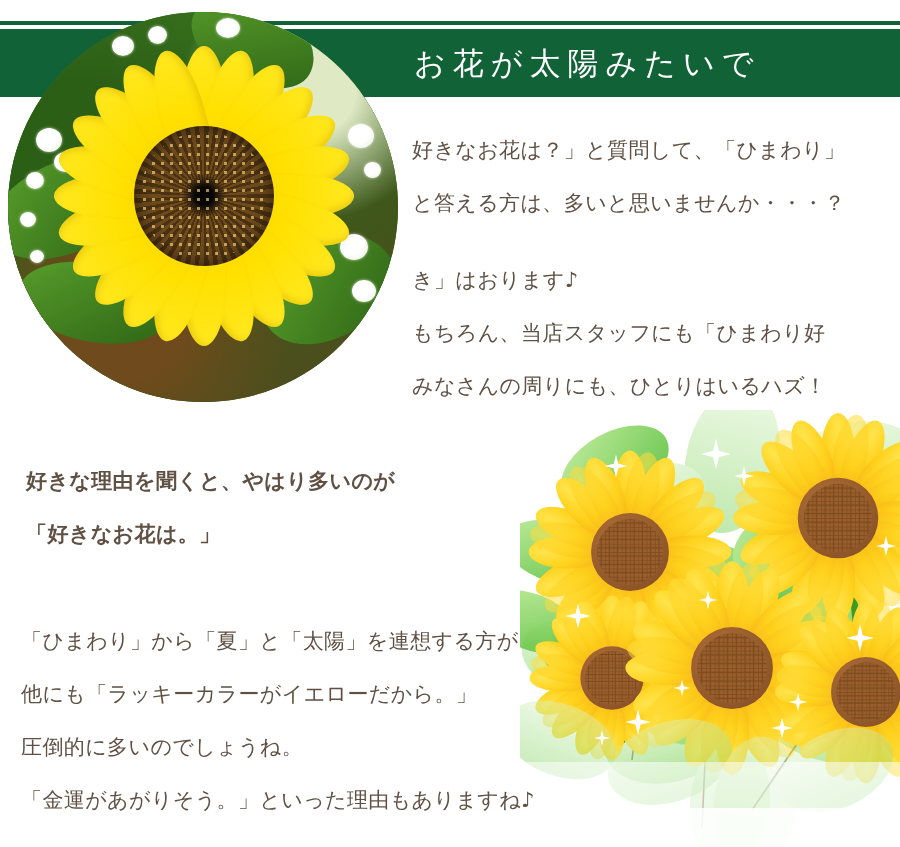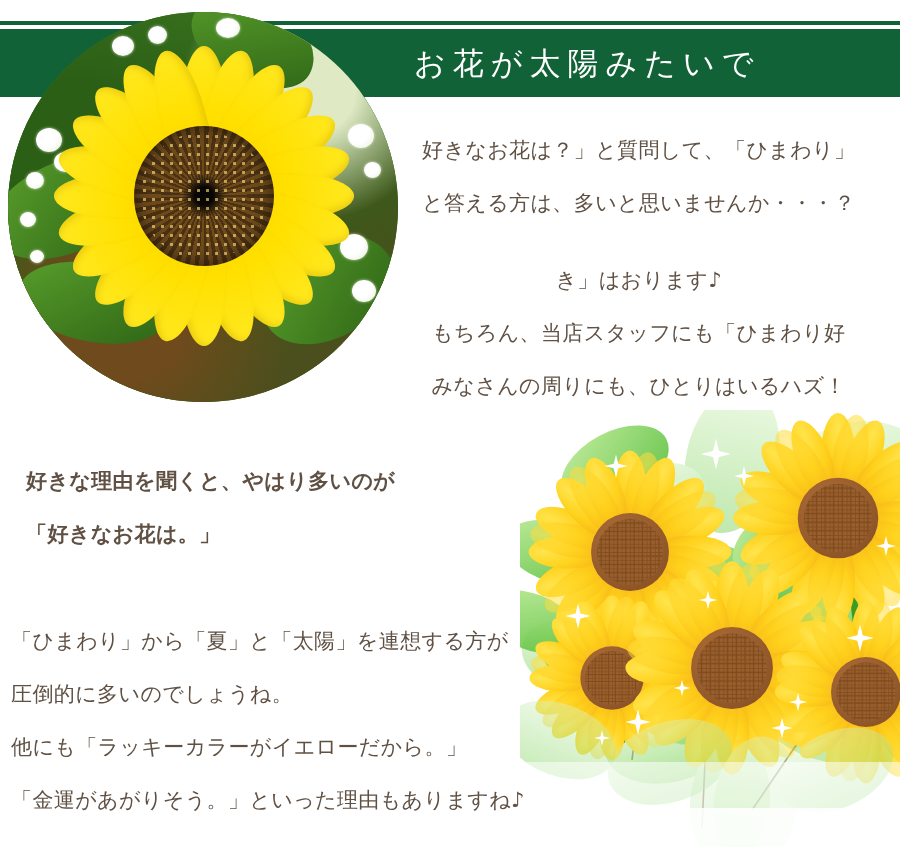--- a/index.html
+++ b/index.html
@@ -128,23 +128,23 @@
     position: absolute;
     color: #5f5043;
     font-size: 21px;
     line-height: 53px;
     letter-spacing: 0.4px;
     white-space: nowrap;
     z-index: 7;
   }
   .textcol .ln { height: 53px; }
   .textcol .gap { height: 24px; }
-  #text-right { left: 422px; top: 124px; text-align: center; }
+  #text-right { left: 412px; top: 124px; }
   #text-left-a { left: 26px; top: 455px; font-weight: bold; }
-  #text-left-b { left: 11px; top: 615px; }
+  #text-left-b { left: 21px; top: 615px; }
 
   
   .illus {
     position: absolute;
     left: 520px;
     top: 410px;
     width: 380px;
     height: 437px;
     z-index: 3;
     overflow: hidden;
@@ -365,18 +365,18 @@
     <div class="ln">みなさんの周りにも、ひとりはいるハズ！</div>
   </div>
 
   <div class="textcol" id="text-left-a">
     <div class="ln">好きな理由を聞くと、やはり多いのが</div>
     <div class="ln">「好きなお花は。」</div>
   </div>
 
   <div class="textcol" id="text-left-b">
     <div class="ln">「ひまわり」から「夏」と「太陽」を連想する方が</div>
+    <div class="ln">他にも「ラッキーカラーがイエローだから。」</div>
     <div class="ln">圧倒的に多いのでしょうね。</div>
-    <div class="ln">他にも「ラッキーカラーがイエローだから。」</div>
     <div class="ln">「金運があがりそう。」といった理由もありますね♪</div>
   </div>
 
 </div>
 
 </body></html>

